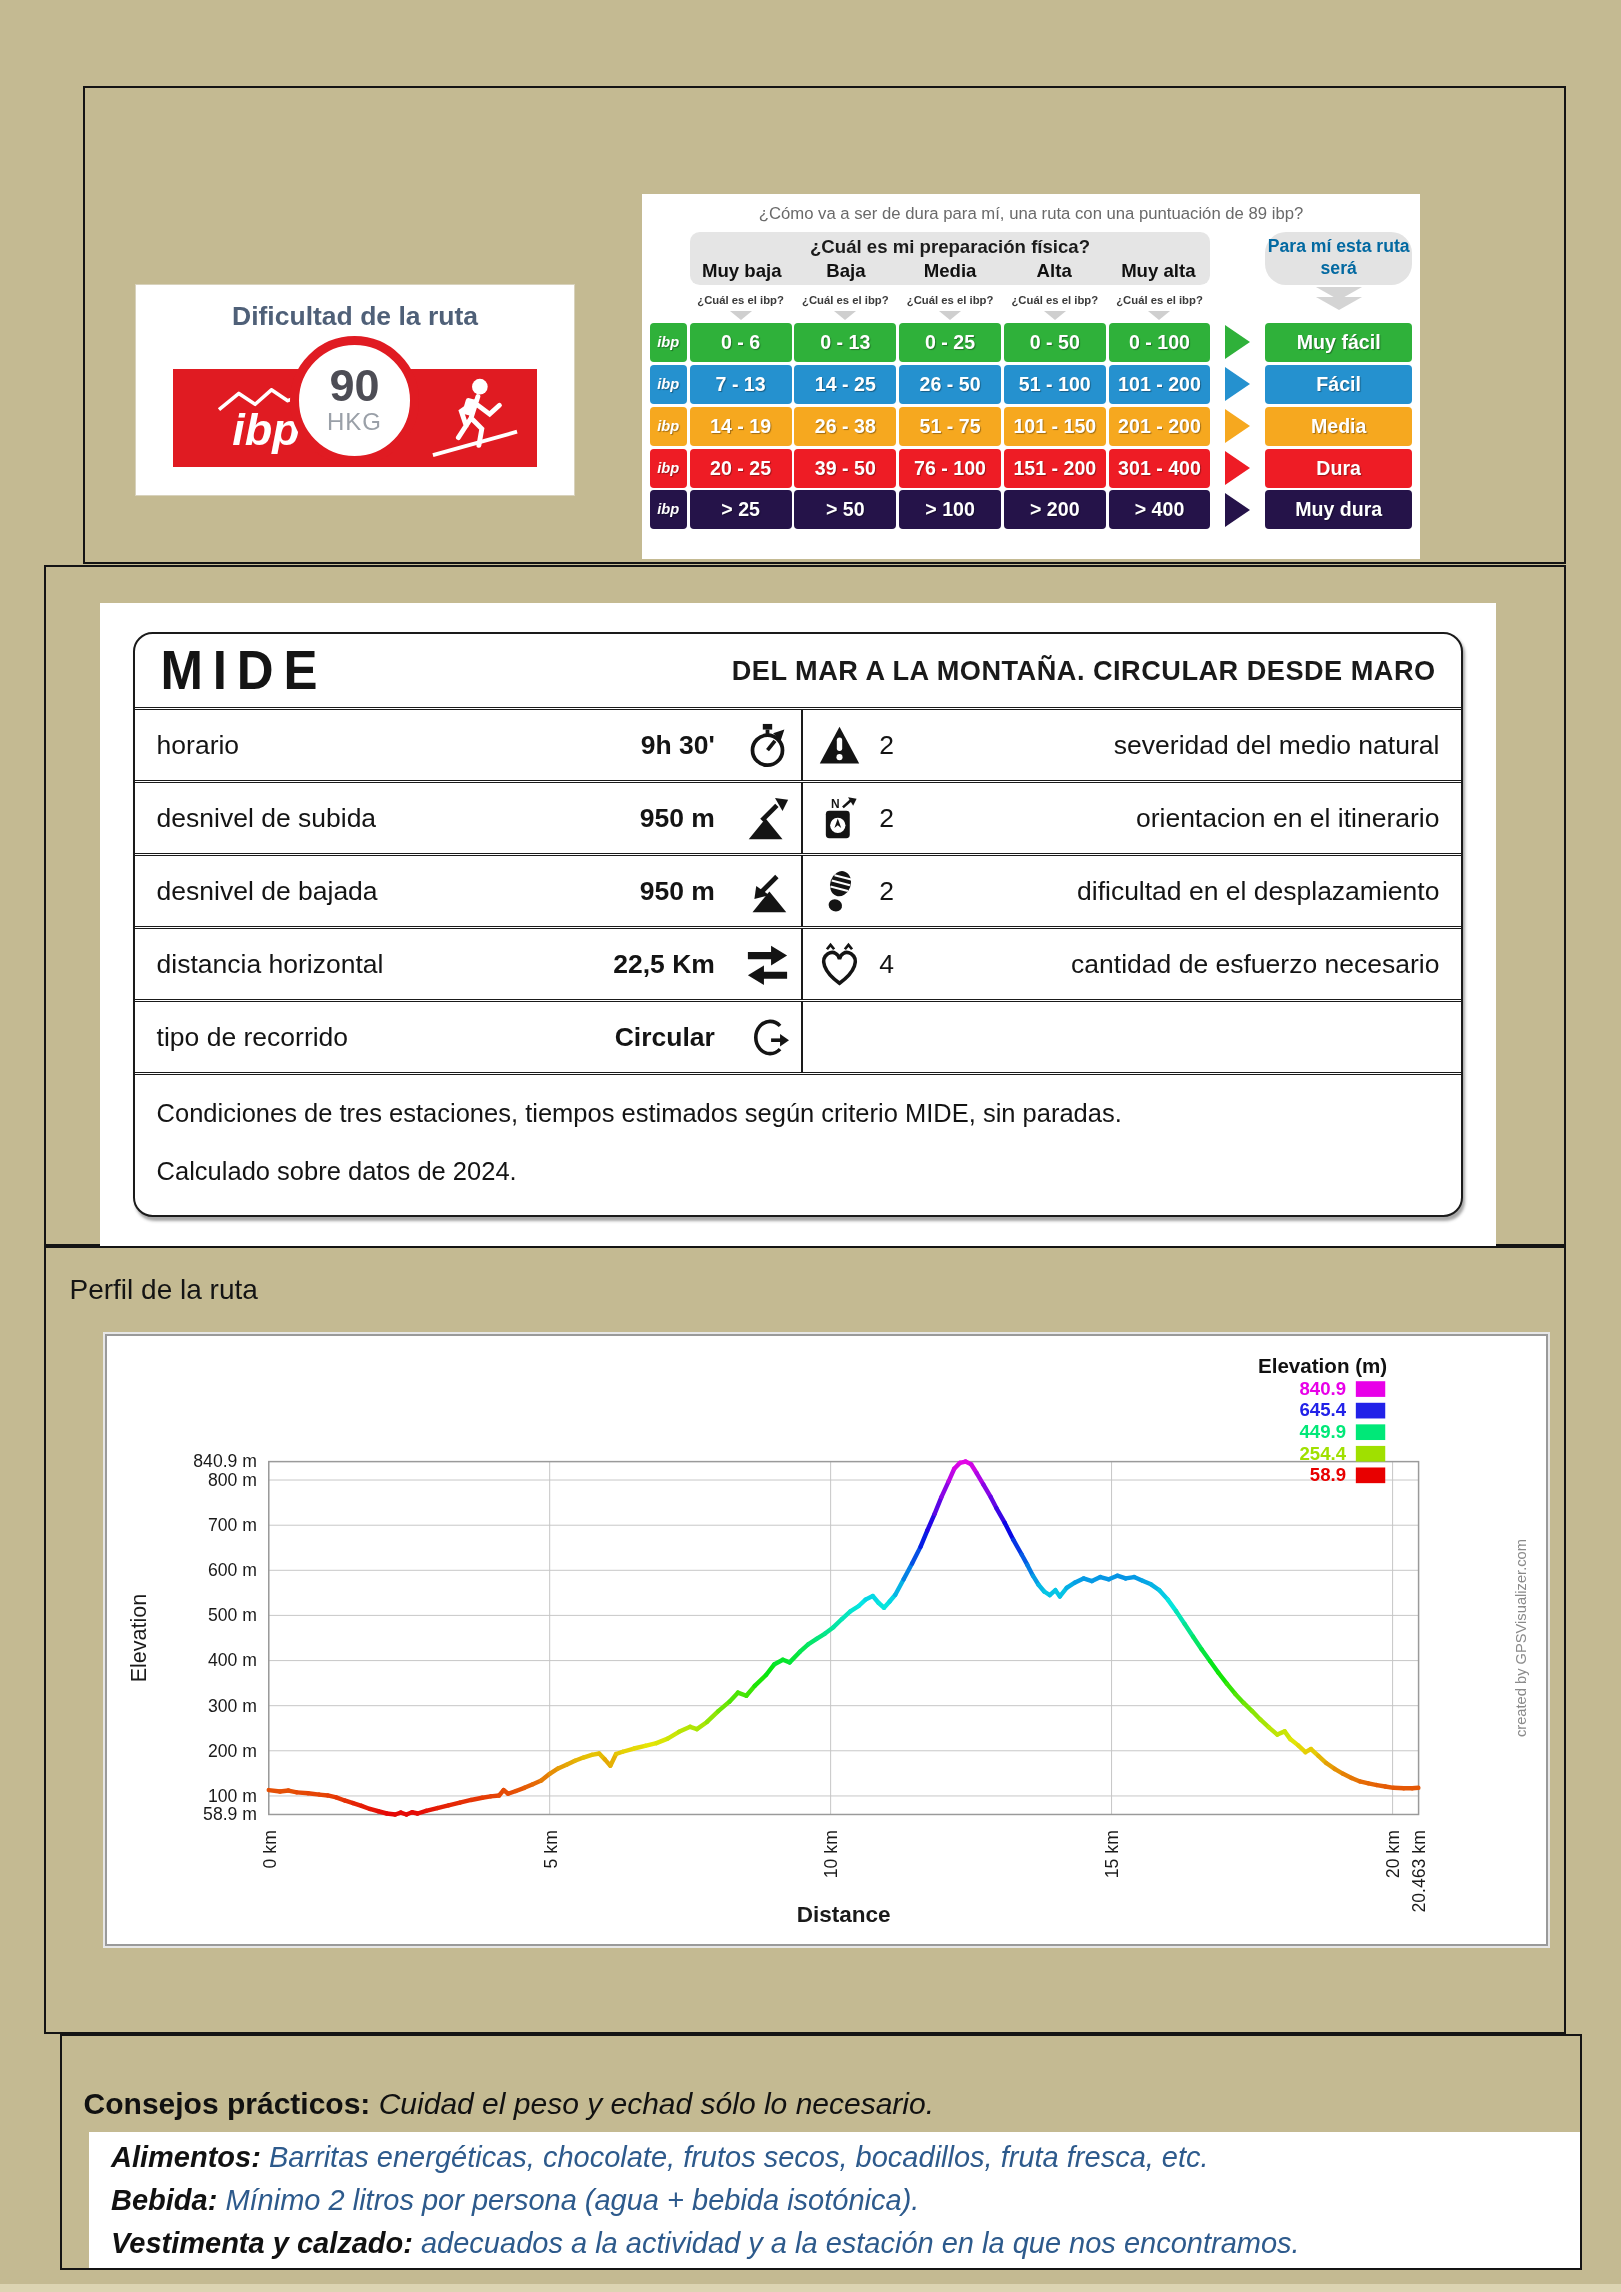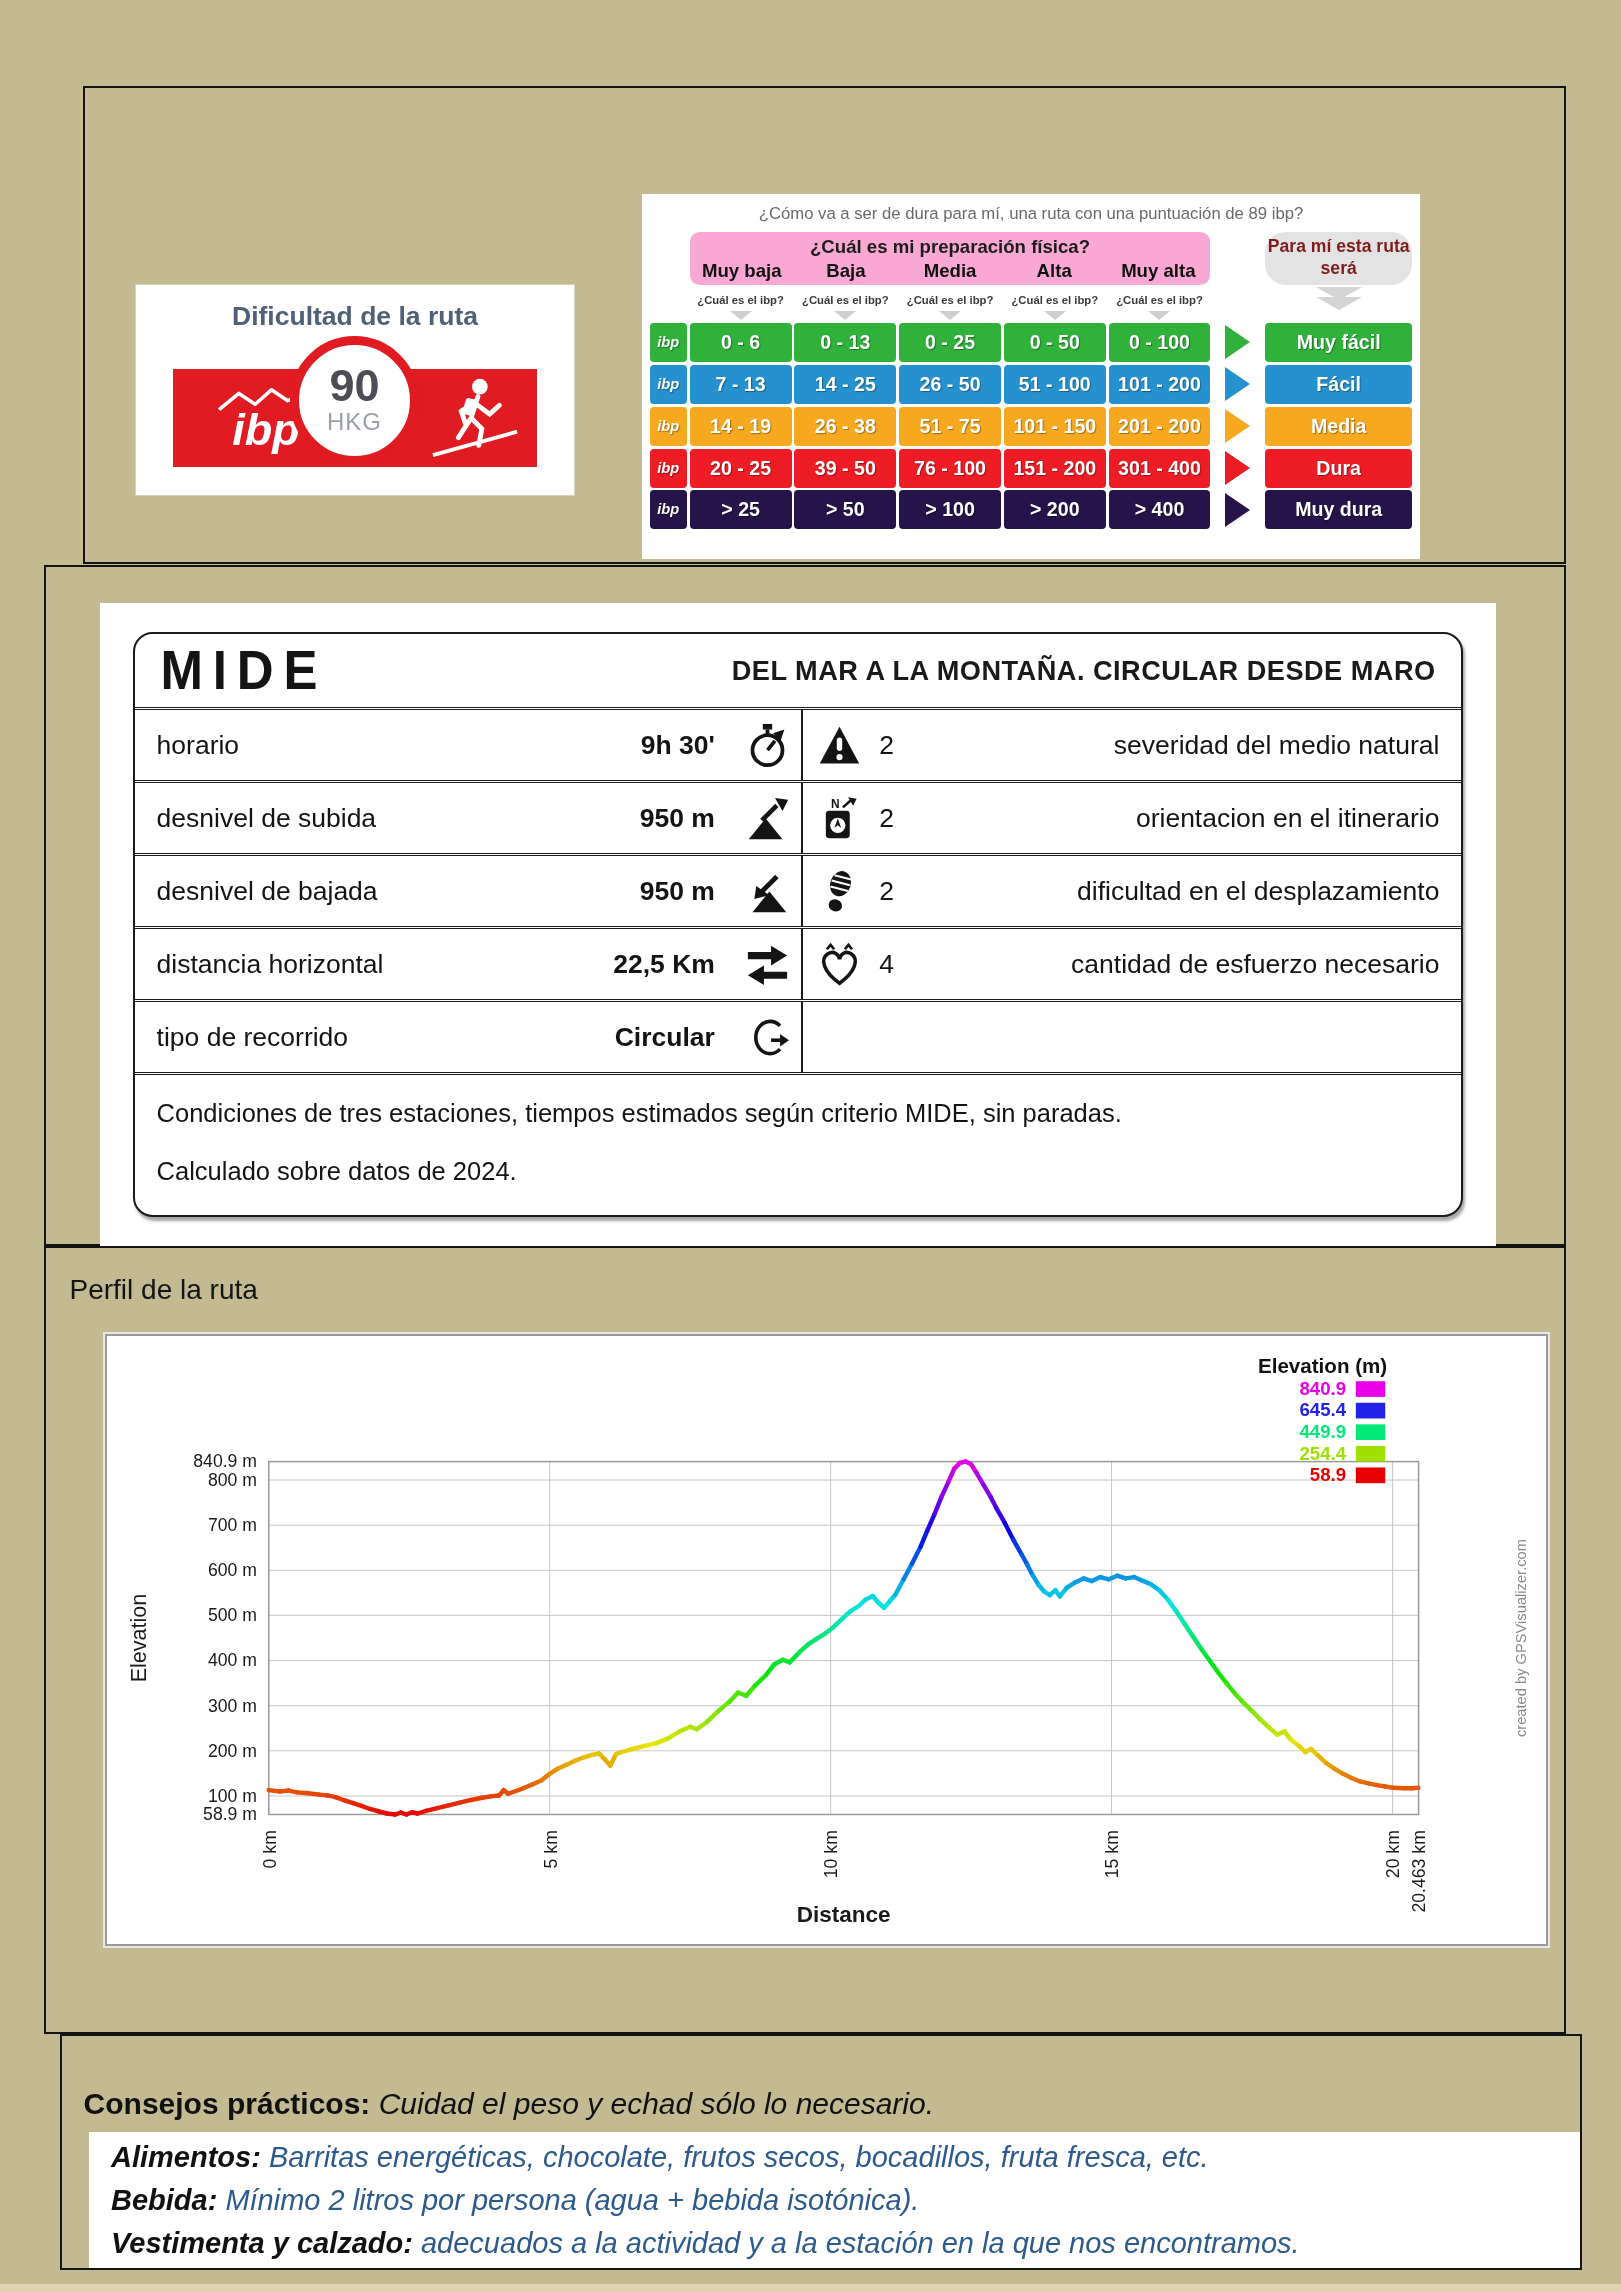--- a/index.html
+++ b/index.html
@@ -24,25 +24,25 @@
   .badge-score{font-size:45px;font-weight:bold;color:#4d4d55;margin-top:17.6px;line-height:1;}
   .badge-unit{font-size:24px;font-weight:normal;color:#9aa0a8;letter-spacing:1px;}
   .badge-brand{position:absolute;left:19.6px;top:0;bottom:0;width:147px;display:flex;flex-direction:column;justify-content:center;align-items:center;}
   .badge-brand-text{color:#fff;font-size:45px;font-weight:bold;font-style:italic;line-height:.8;margin-top:-3.9px;}
   .badge-hiker{position:absolute;right:13.7px;top:3.9px;}
 
   
   .ibp-card{position:absolute;left:557px;top:106px;width:778px;height:365px;background:#fff;padding:5.9px 7.8px;}
   .ibp-question{margin-top:3.9px;text-align:center;font-size:16.7px;color:#6a6a6a;}
   .ibp-grid{display:grid;grid-template-columns:37px repeat(5,1fr) 49px 147px;gap:2.9px;margin-top:7.8px;}
-  .ibp-headq{grid-column:2/span 5;background:#f9a8d4;border-radius:9.8px;padding:4.9px 0 2.9px;}
+  .ibp-headq{grid-column:2/span 5;background:#e5e5e5;border-radius:9.8px;padding:4.9px 0 2.9px;}
   .ibp-headq .q{text-align:center;font-size:18.6px;font-weight:bold;color:#1c1c1c;}
   .ibp-cols{display:grid;grid-template-columns:repeat(5,1fr);margin-top:2px;}
   .ibp-cols div{text-align:center;font-size:18.6px;font-weight:bold;color:#111;}
-  .ibp-headr{grid-column:8;background:#e3e3e3;border-radius:21px;display:flex;align-items:center;justify-content:center;text-align:center;font-size:17.6px;font-weight:bold;color:#7f1d1d;line-height:1.25;padding:0;}
+  .ibp-headr{grid-column:8;background:#e3e3e3;border-radius:21px;display:flex;align-items:center;justify-content:center;text-align:center;font-size:17.6px;font-weight:bold;color:#0369a1;line-height:1.25;padding:0;}
   .ibp-sub{font-size:11.3px;font-weight:bold;color:#3a3a3a;text-align:center;padding-top:5.9px;}
   .ibp-sub .tri{width:0;height:0;border-left:11.8px solid transparent;border-right:11.8px solid transparent;border-top:9.8px solid #cfcfcf;margin:4.9px auto 0;}
   .ibp-chevrons{grid-column:8;display:flex;flex-direction:column;align-items:center;padding-top:2px;}
   .ibp-chevrons span{width:0;height:0;border-left:23.5px solid transparent;border-right:23.5px solid transparent;border-top:13.7px solid #d4d4d4;margin-top:-2.9px;}
   .ibp-cell{color:#fff;font-weight:bold;font-size:19.6px;text-align:center;line-height:39px;height:39px;border-radius:3.9px;text-shadow:1px 1px 1px rgba(0,0,0,.35);}
   .ibp-lbl{font-style:italic;font-size:14.7px;}
   .ibp-arrowcell{display:flex;align-items:center;justify-content:center;height:39px;background:#fff;}
   .ibp-arrowcell span{width:0;height:0;border-top:17.6px solid transparent;border-bottom:17.6px solid transparent;border-left:25.5px solid;}
 
   

